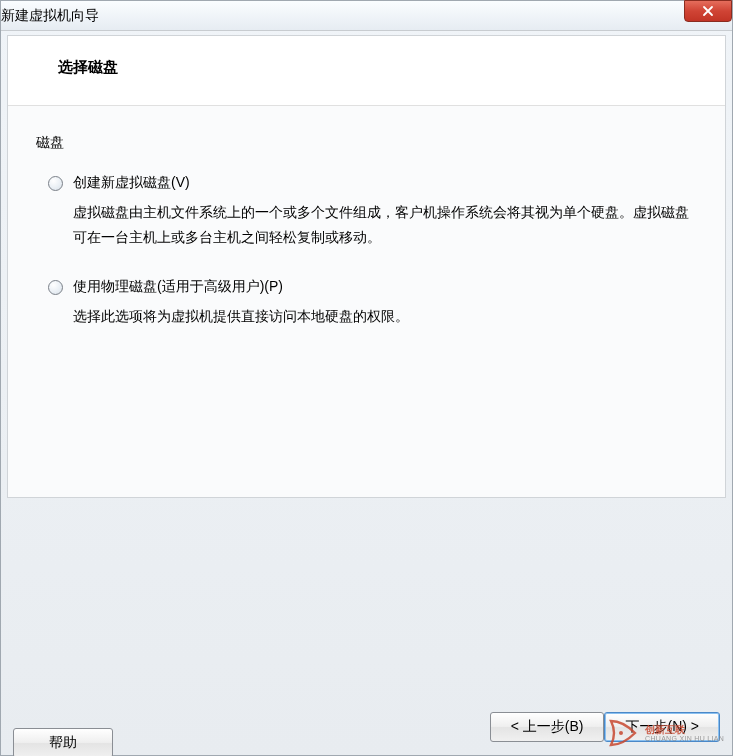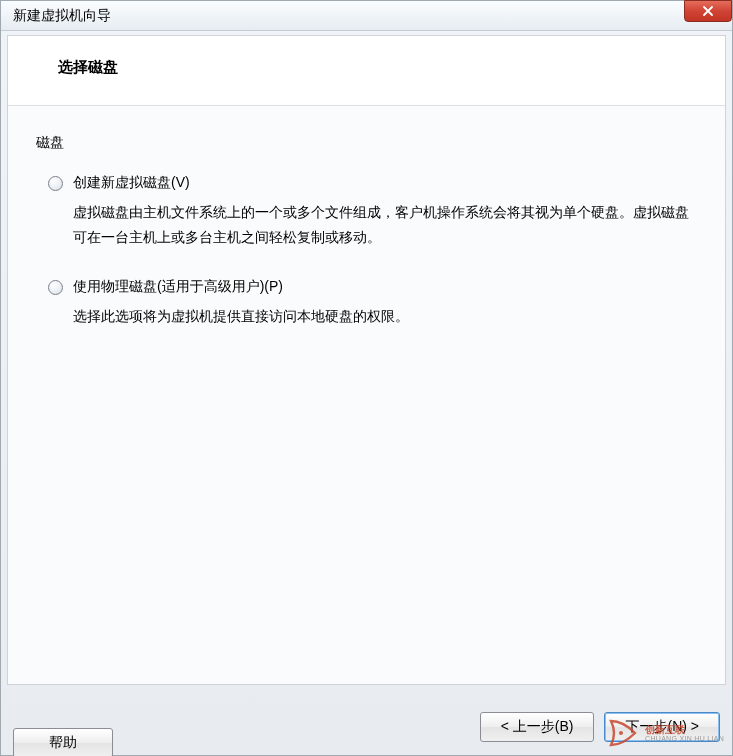--- a/index.html
+++ b/index.html
@@ -22,21 +22,21 @@
       background: linear-gradient(to bottom, #f0f4f8 0%, #e8ecf0 100%);
       border: 1px solid #a0a8b0;
       position: relative;
     }
     .titlebar {
       height: 30px;
       background: linear-gradient(to bottom, #fafdff 0%, #e6ecf2 100%);
       border-bottom: 1px solid #c8ccd0;
       display: flex;
       align-items: center;
-      padding-left: 12px;
+      padding-left: 0;
       position: relative;
     }
     .titlebar-text {
       font-size: 14px;
       color: #000;
     }
     .close-btn {
       position: absolute;
       right: 0;
       top: -1px;
@@ -51,21 +51,21 @@
       cursor: pointer;
     }
     .close-btn svg {
       width: 12px;
       height: 12px;
     }
     .content-wrap {
       margin: 4px 6px 6px 6px;
       background: #ffffff;
       border: 1px solid #d0d4d8;
-      height: 650px;
+      height: 463px;
       display: flex;
       flex-direction: column;
     }
     .header-section {
       padding: 22px 38px 18px 50px;
       border-bottom: 1px solid #e0e0e0;
       background: #ffffff;
     }
     .header-title {
       font-size: 15px;
@@ -153,21 +153,20 @@
     .btn.default-btn {
       border: 1px solid #4a88c8;
       box-shadow: inset 0 0 0 1px #8ac0f0;
     }
     .help-btn-wrap {
       margin-right: auto;
       margin-top: 32px;
     }
     .nav-btns {
       display: flex;
-      gap: 10px;
       margin-left: auto;
     }
     .watermark {
       position: absolute;
       right: 8px;
       bottom: 6px;
       display: flex;
       align-items: center;
       gap: 6px;
       opacity: 0.85;

